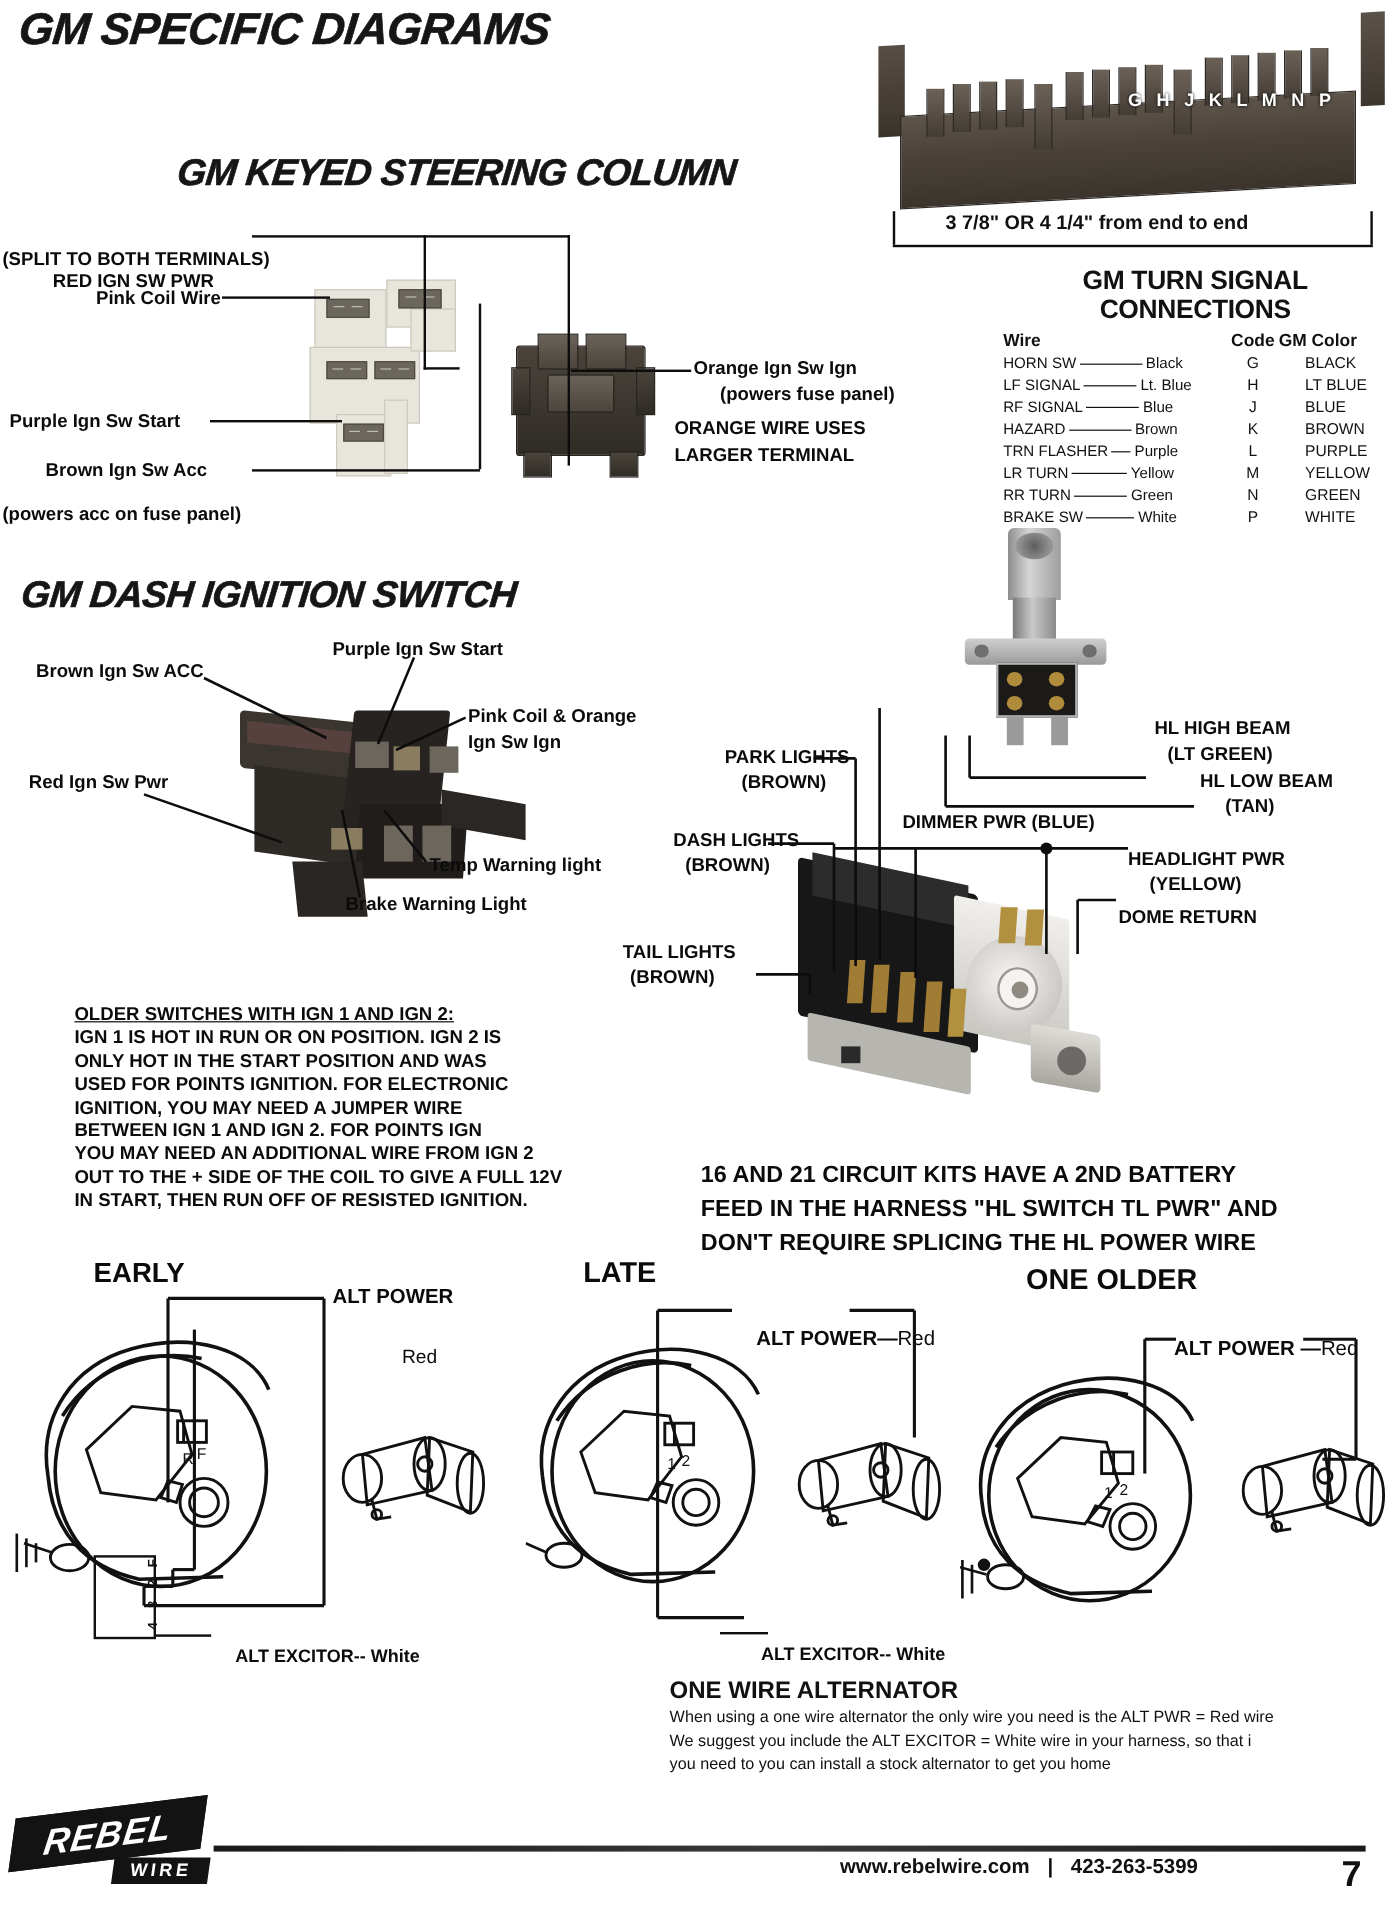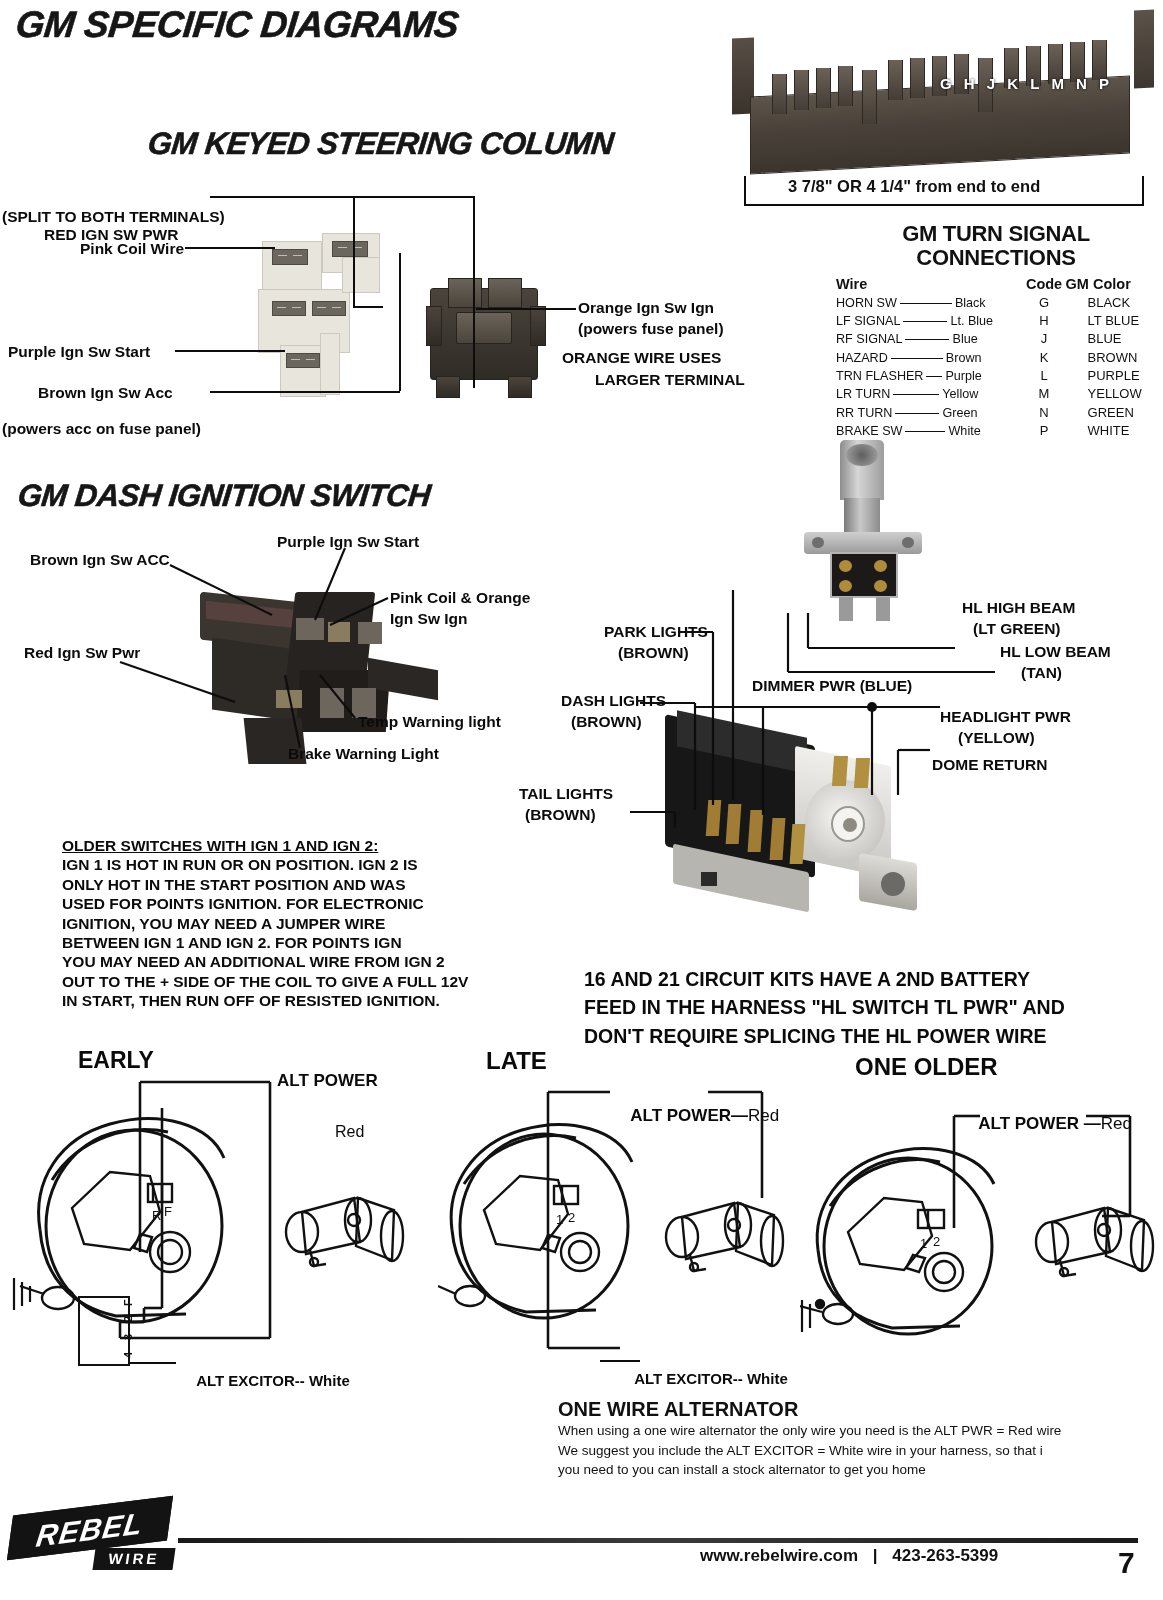--- a/index.html
+++ b/index.html
@@ -273,23 +273,23 @@
 
   <div class="abs lbl" style="left:44px; top:186px;">
     <div>RED IGN SW PWR</div>
   </div>
   <div class="abs lbl" style="left:2px; top:207px;">(SPLIT TO BOTH TERMINALS)</div>
   <div class="abs lbl" style="left:80px; top:239px;">Pink Coil Wire</div>
   <div class="abs lbl" style="left:8px; top:342px;">Purple Ign Sw Start</div>
   <div class="abs lbl" style="left:38px; top:383px;">Brown Ign Sw Acc</div>
   <div class="abs lbl" style="left:2px; top:419px;">(powers acc on fuse panel)</div>
   <div class="abs lbl" style="left:578px; top:298px;">Orange Ign Sw Ign</div>
-  <div class="abs lbl" style="left:578px; top:319px;">(powers fuse panel)</div>
+  <div class="abs lbl" style="left:600px; top:319px;">(powers fuse panel)</div>
   <div class="abs lbl" style="left:562px; top:348px;">ORANGE WIRE USES</div>
-  <div class="abs lbl" style="left:562px; top:370px;margin-left:33px;">LARGER TERMINAL</div>
+  <div class="abs lbl" style="left:562px; top:370px;">LARGER TERMINAL</div>
 
   <div class="abs hline" style="left:210px; top:196px; width:265px;"></div>
   <div class="abs vline" style="left:473px; top:196px; height:192px;"></div>
   <div class="abs vline" style="left:353px; top:196px; height:112px;"></div>
   <div class="abs hline" style="left:353px; top:306px; width:30px;"></div>
   <div class="abs hline" style="left:185px; top:247px; width:90px;"></div>
   <div class="abs hline" style="left:175px; top:350px; width:110px;"></div>
   <div class="abs hline" style="left:210px; top:391px; width:190px;"></div>
   <div class="abs vline" style="left:399px; top:253px; height:138px;"></div>
   <div class="abs hline" style="left:476px; top:308px; width:100px;"></div>

